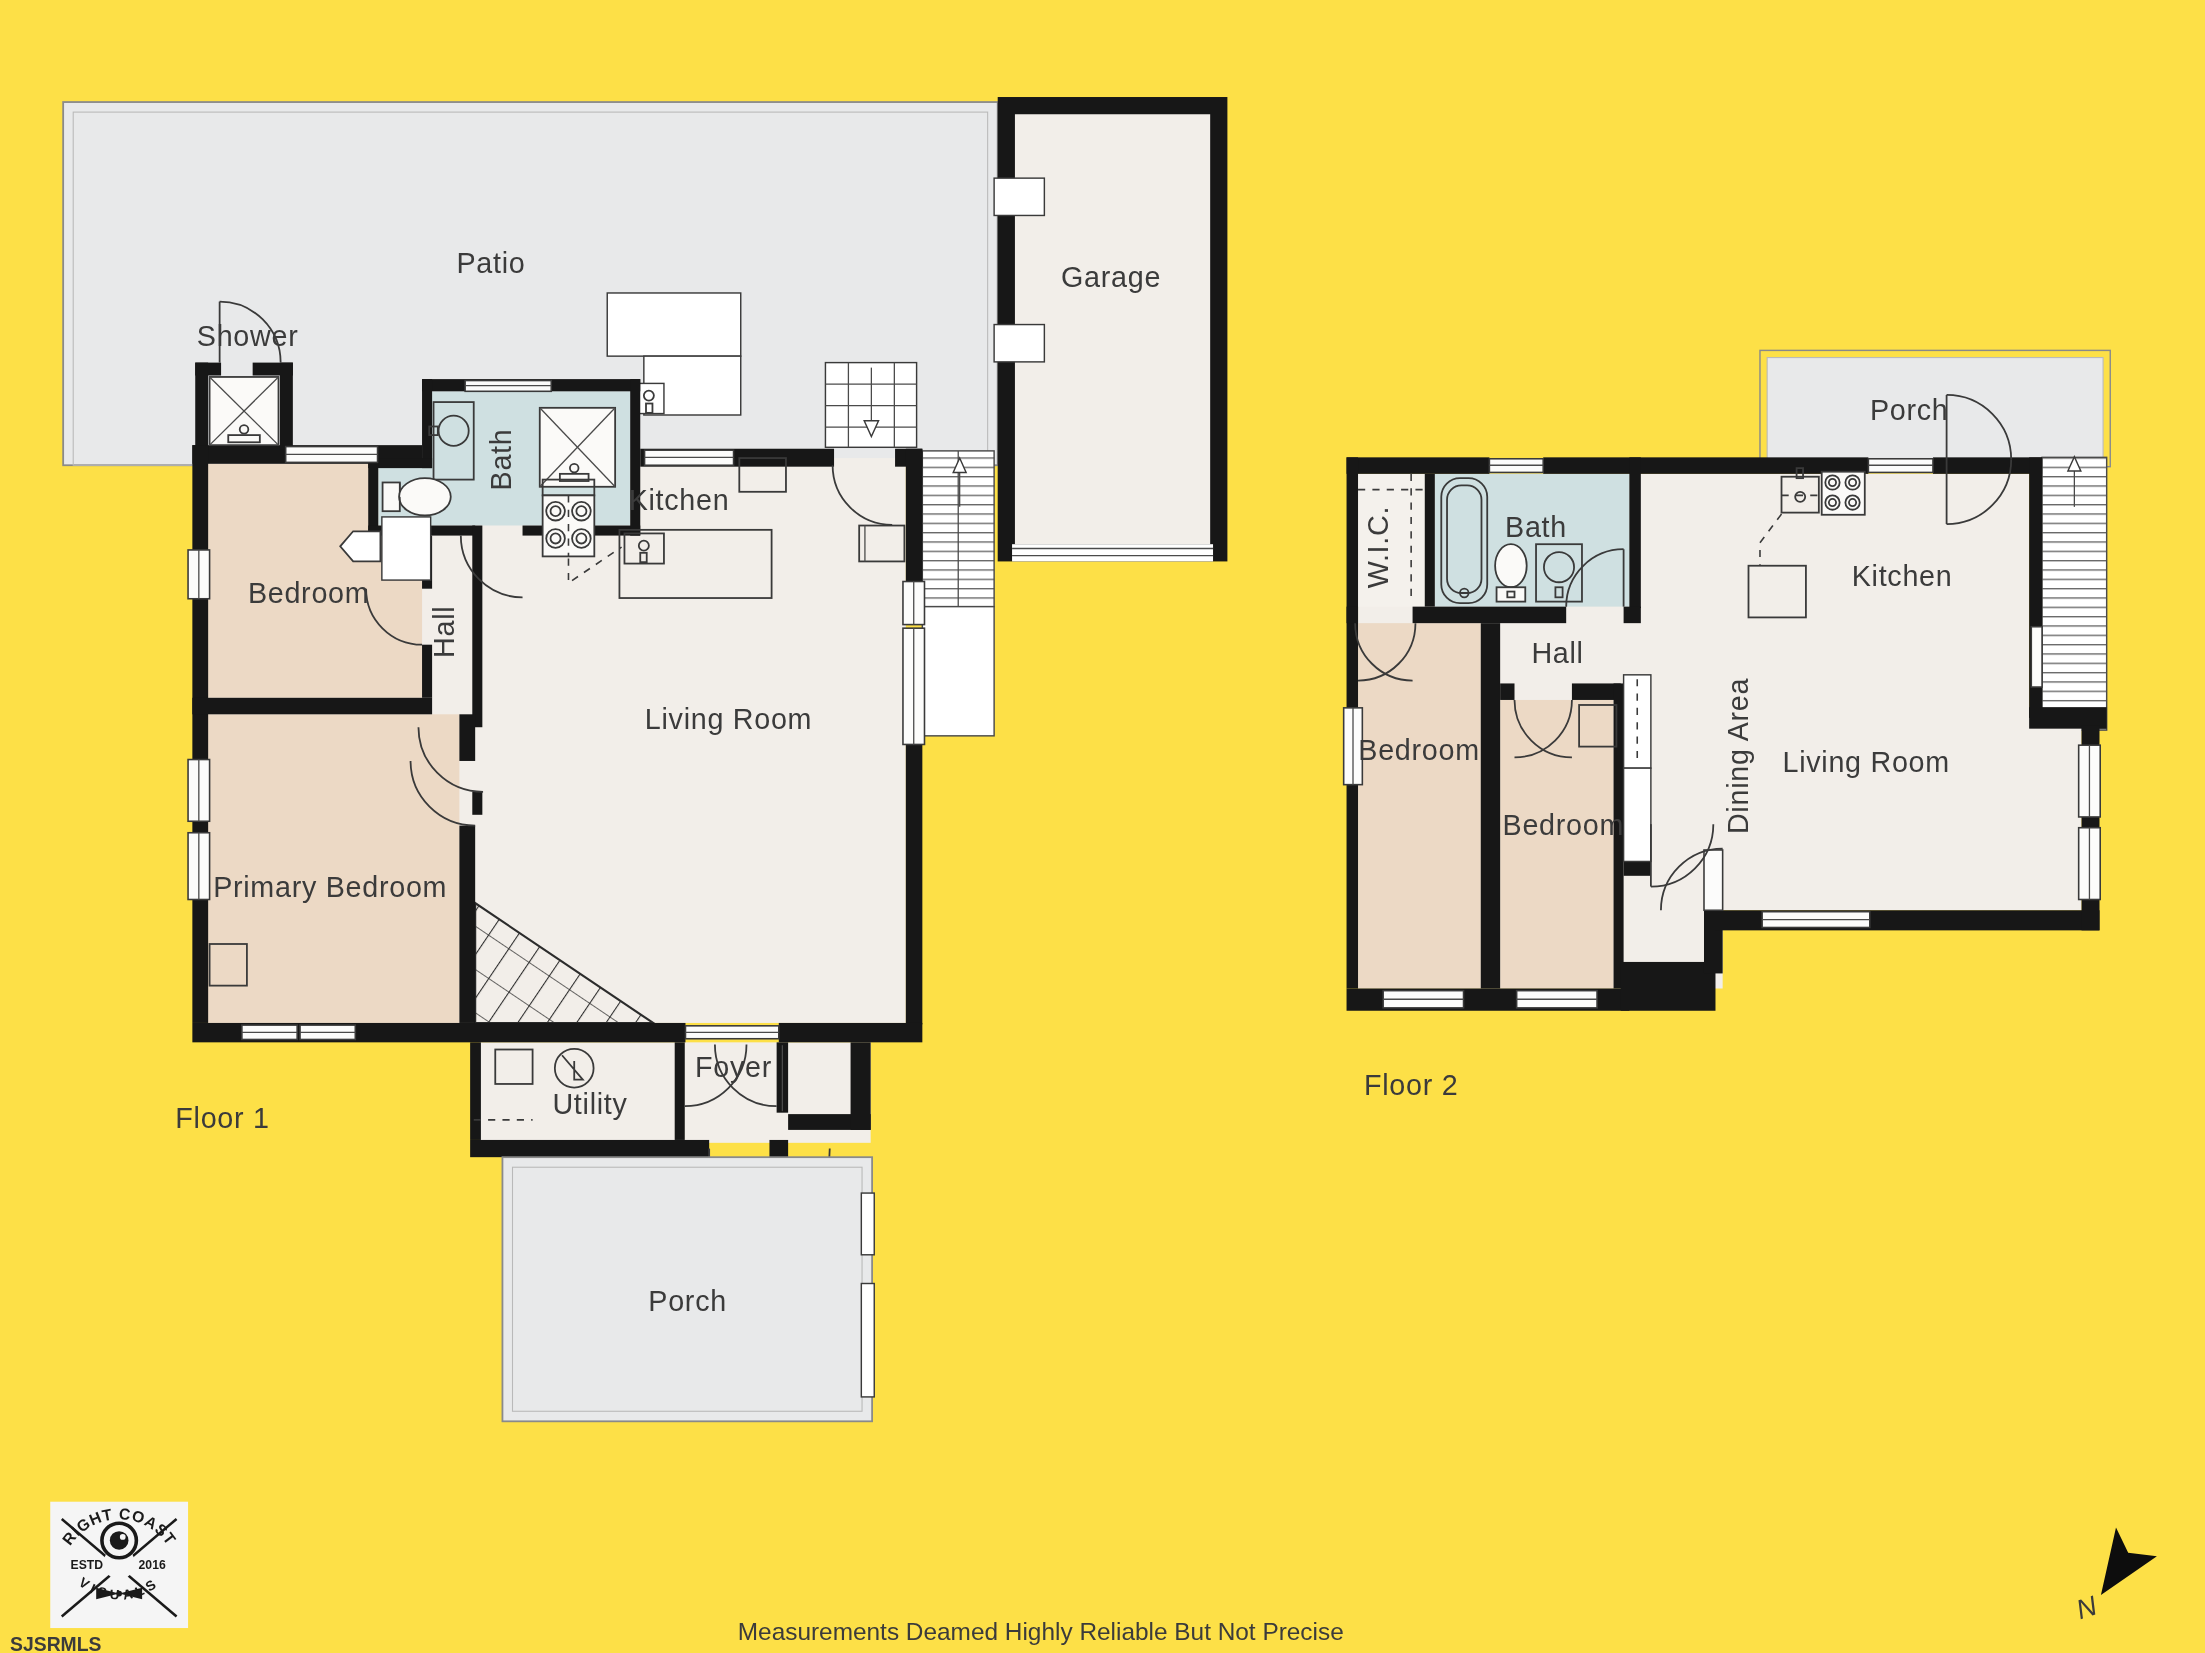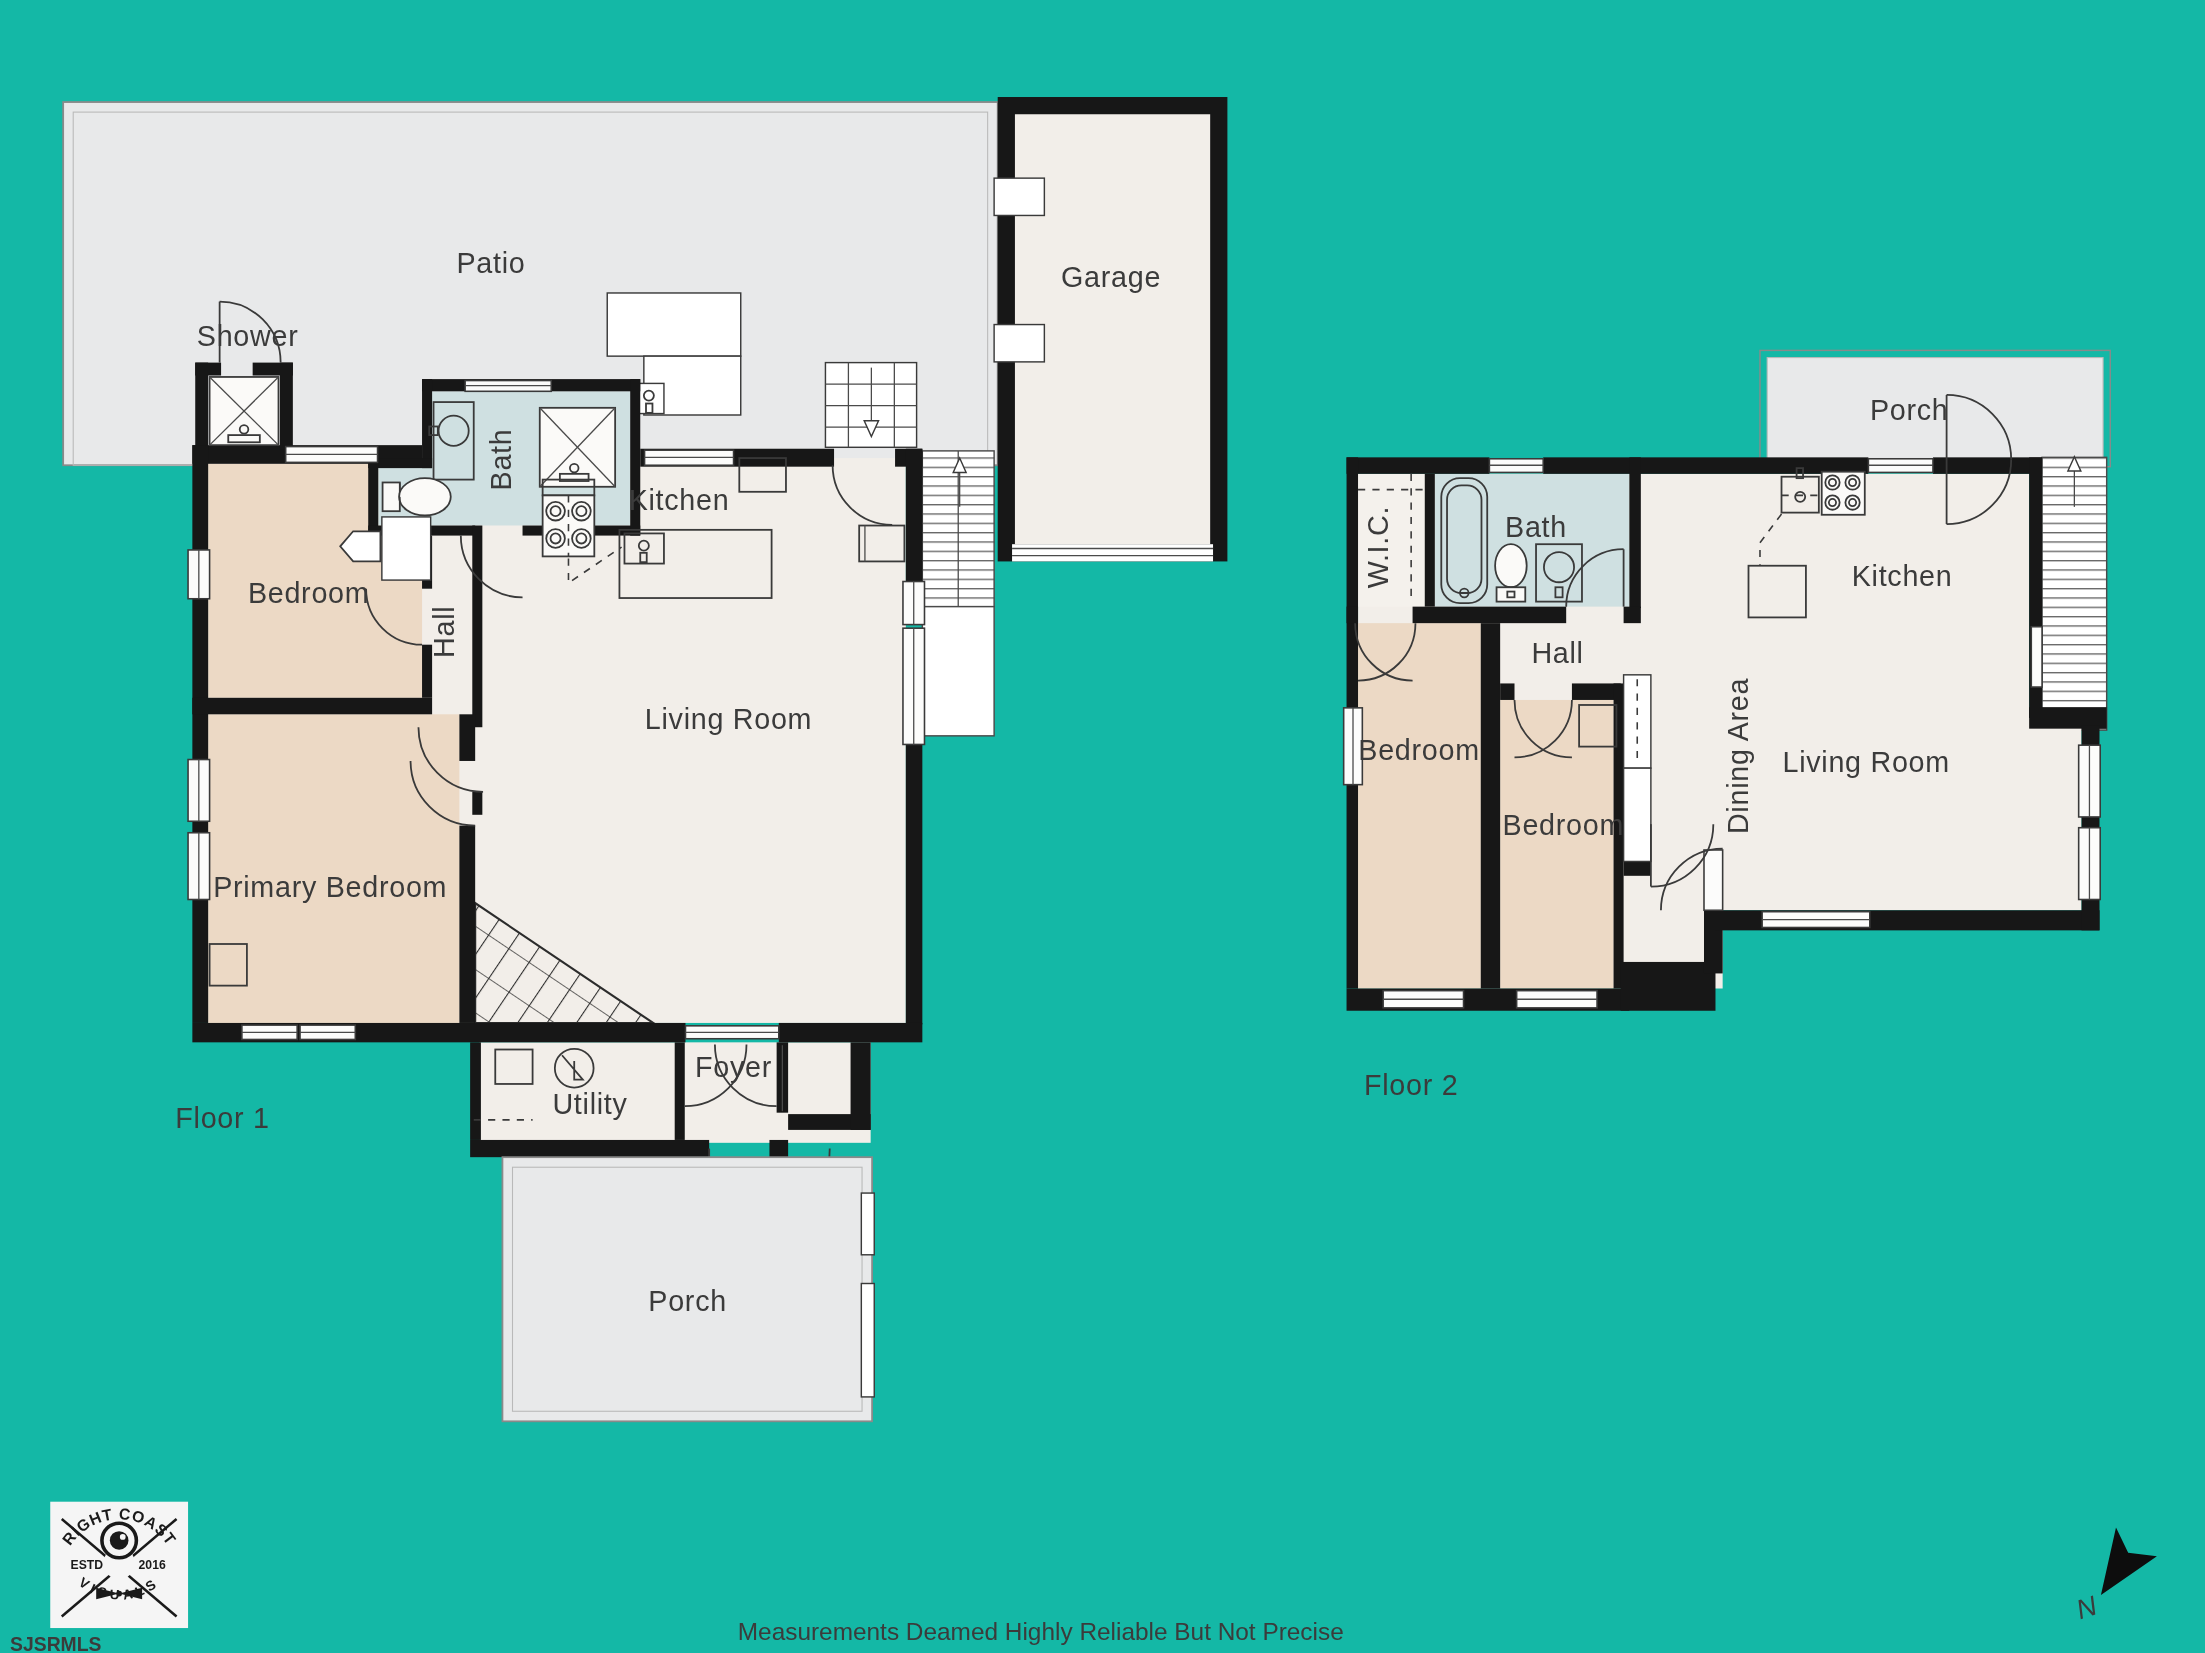--- a/index.html
+++ b/index.html
@@ -1,16 +1,16 @@
 <!DOCTYPE html>
 <html style="font-size:11.5px"><head>
 <meta charset="utf-8">
 <style>
   html,body{margin:0;padding:0;background:#ffffff;}
-  .page{position:relative;width:2205px;height:1654px;background:#14b8a6;overflow:hidden;
+  .page{position:relative;width:2205px;height:1654px;background:#fde047;overflow:hidden;
         font-family:"Liberation Sans", sans-serif;}
   svg{position:absolute;left:0;top:0;}
   text{font-family:"Liberation Sans", sans-serif;fill:#3b3b3b;}
   .lbl{font-size:40px;letter-spacing:1px;}
   .lbl-sm{font-size:34px;}
   .ln-thin{fill:none;stroke:#4a4a4a;stroke-width:1.8;}
   .arc{fill:none;stroke:#3a3a3a;stroke-width:2.5;}
   .fix{fill:#fbfaf8;stroke:#3a3a3a;stroke-width:2.5;}
   .fixn{fill:none;stroke:#3a3a3a;stroke-width:2.5;}
   .win{fill:#fcfcfb;stroke:#3a3a3a;stroke-width:2.2;}

